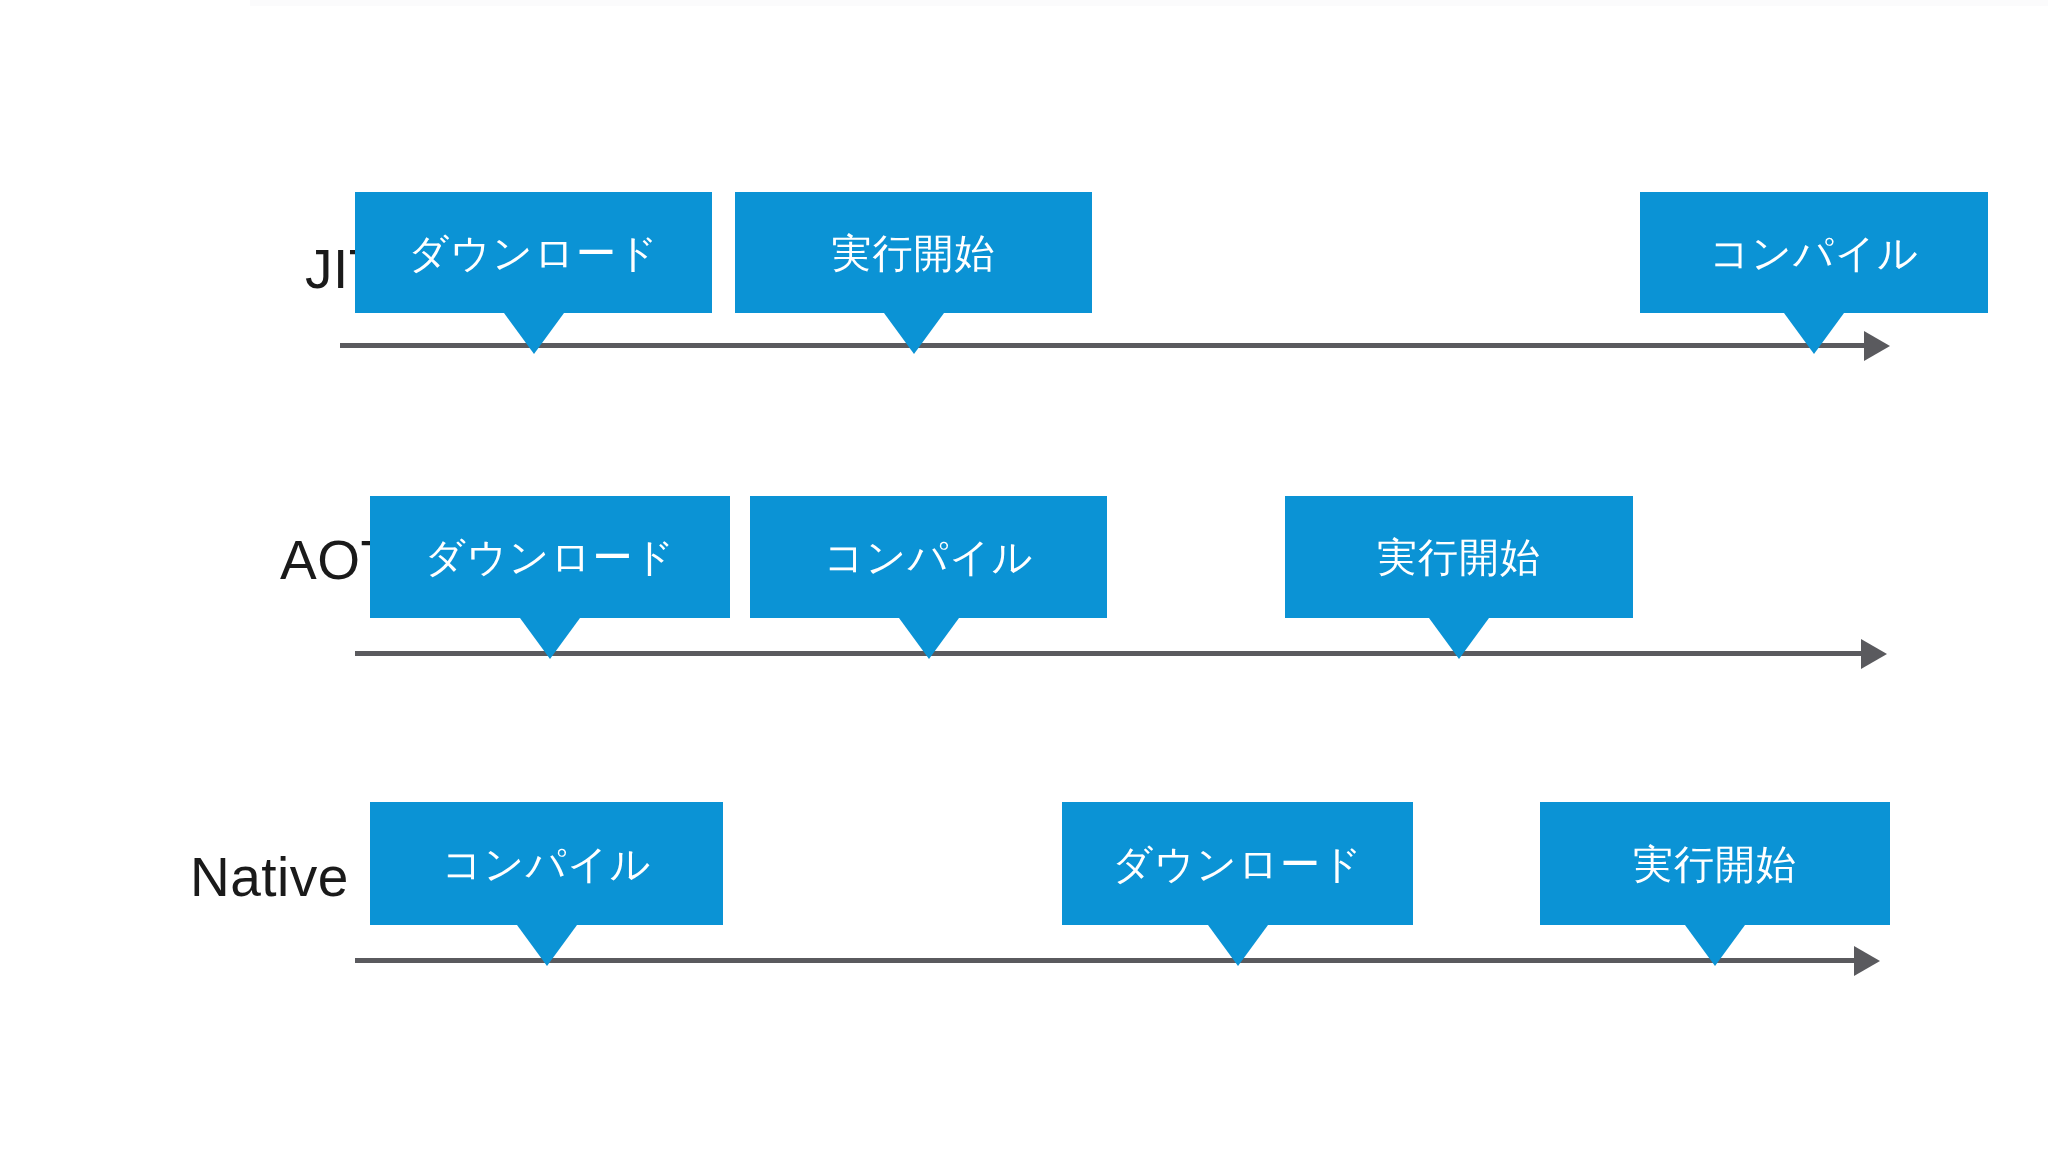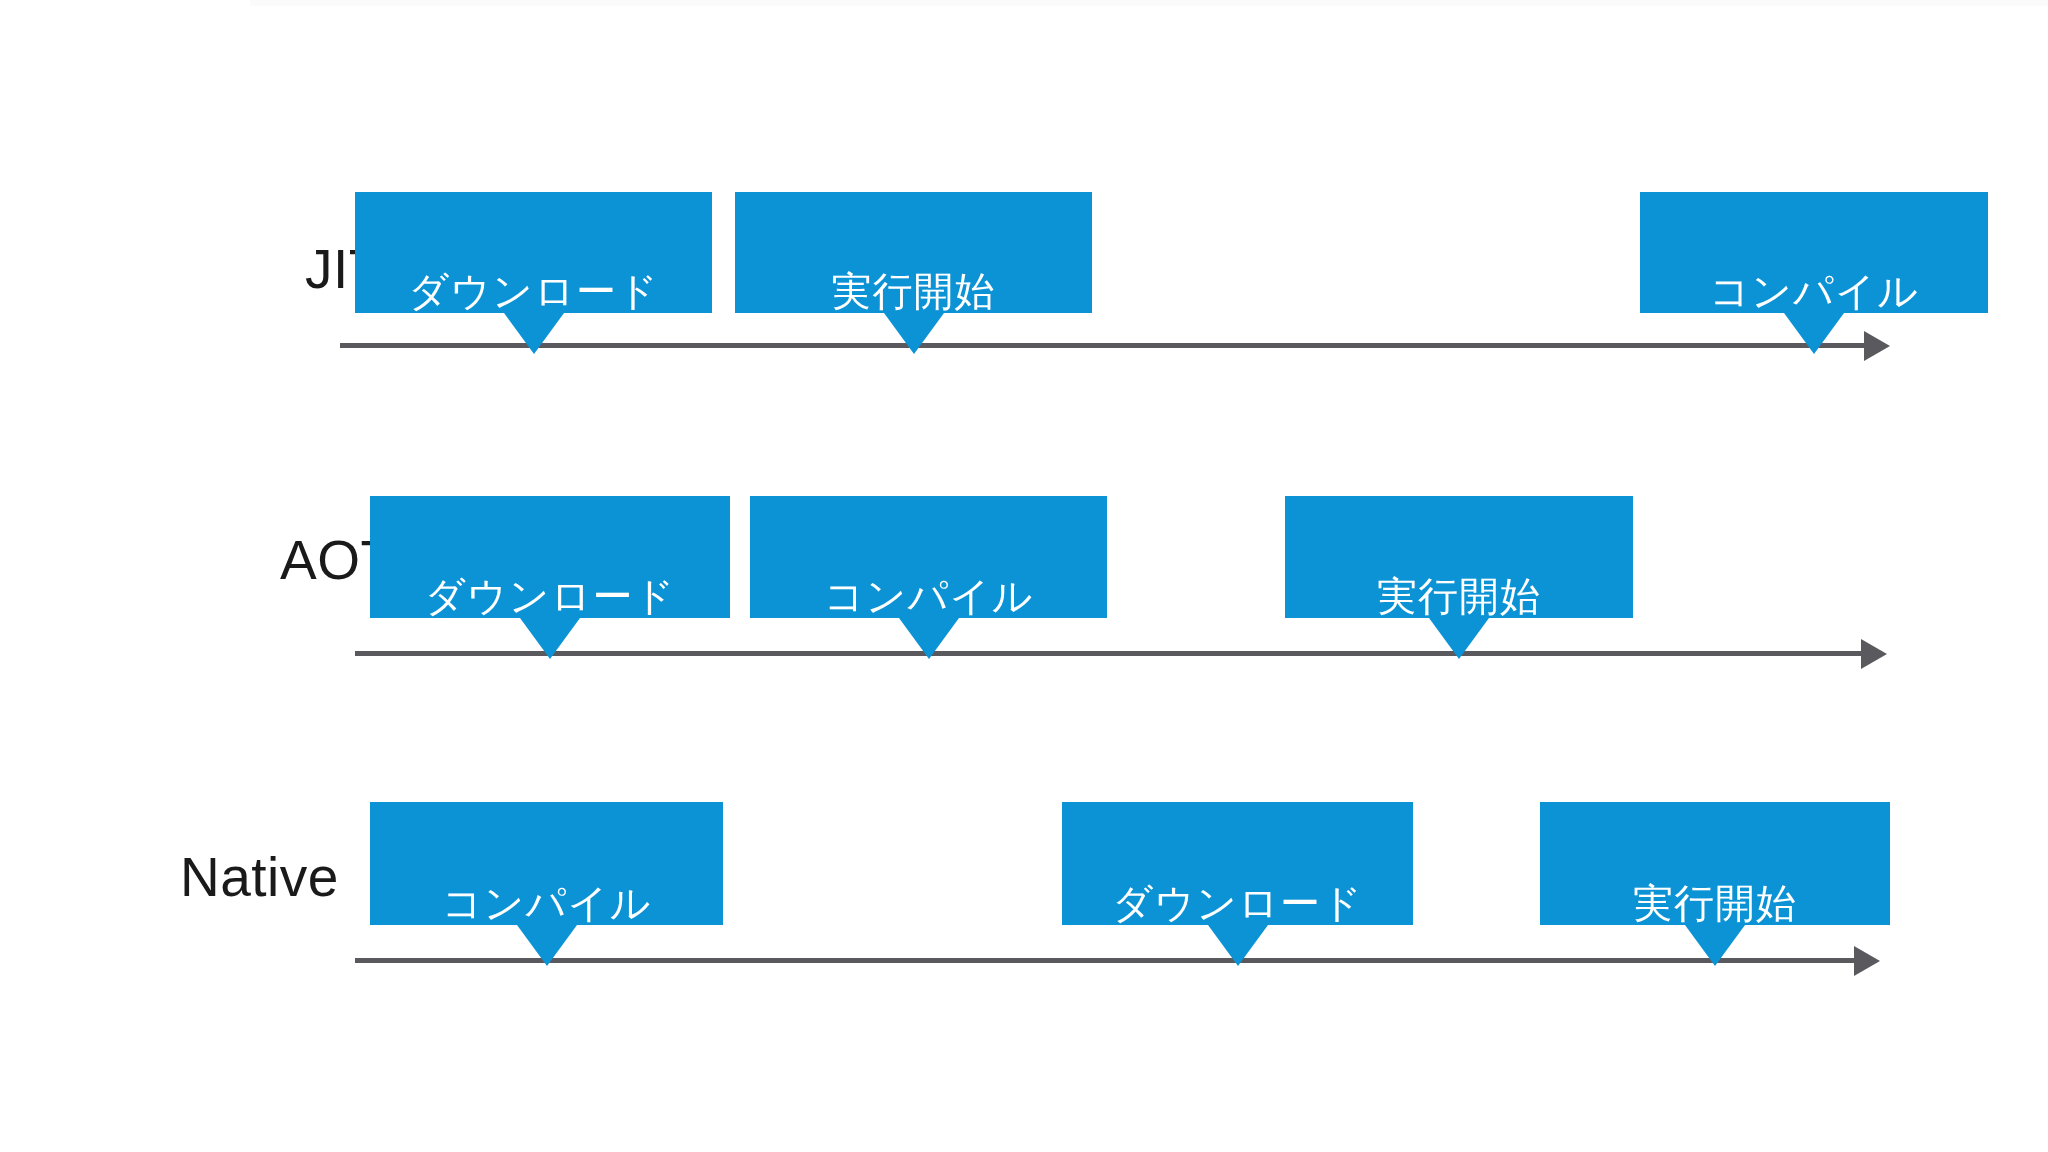--- a/index.html
+++ b/index.html
@@ -60,21 +60,21 @@
     border-top: 15px solid transparent;
     border-bottom: 15px solid transparent;
     border-left: 26px solid #5a5a5e;
   }
 
   
   .callout {
     position: absolute;
     background: #0b93d5;
     display: flex;
-    align-items: flex-end;
+    align-items: center;
     justify-content: center;
   }
   .callout .tail {
     position: absolute;
     left: 50%;
     bottom: -41px;
     transform: translateX(-50%);
     width: 0;
     height: 0;
     border-left: 30px solid transparent;
@@ -118,21 +118,21 @@
         <span class="tail" style="border-top-color: rgb(11, 147, 213);"></span>
       </div>
       <div class="callout" style="left: 750px; top: 496px; width: 357px; height: 122px; background: rgb(11, 147, 213);">
         <span class="ctext">コンパイル</span>
         <span class="tail" style="border-top-color: rgb(11, 147, 213);"></span>
       </div>
       <div class="callout" style="left: 1285px; top: 496px; width: 348px; height: 122px; background: rgb(11, 147, 213);">
         <span class="ctext">実行開始</span>
         <span class="tail" style="border-top-color: rgb(11, 147, 213);"></span>
       </div>
-      <div class="row-label" style="left: 180px; top: 850px;">Native</div>
+      <div class="row-label" style="left: 190px; top: 850px;">Native</div>
       <div class="axis" style="left: 355px; top: 958px; width: 1500px; background: rgb(90, 90, 94);"></div>
       <div class="callout" style="left: 370px; top: 802px; width: 353px; height: 123px; background: rgb(11, 147, 213);">
         <span class="ctext">コンパイル</span>
         <span class="tail" style="border-top-color: rgb(11, 147, 213);"></span>
       </div>
       <div class="callout" style="left: 1062px; top: 802px; width: 351px; height: 123px; background: rgb(11, 147, 213);">
         <span class="ctext">ダウンロード</span>
         <span class="tail" style="border-top-color: rgb(11, 147, 213);"></span>
       </div>
       <div class="callout" style="left: 1540px; top: 802px; width: 350px; height: 123px; background: rgb(11, 147, 213);">

